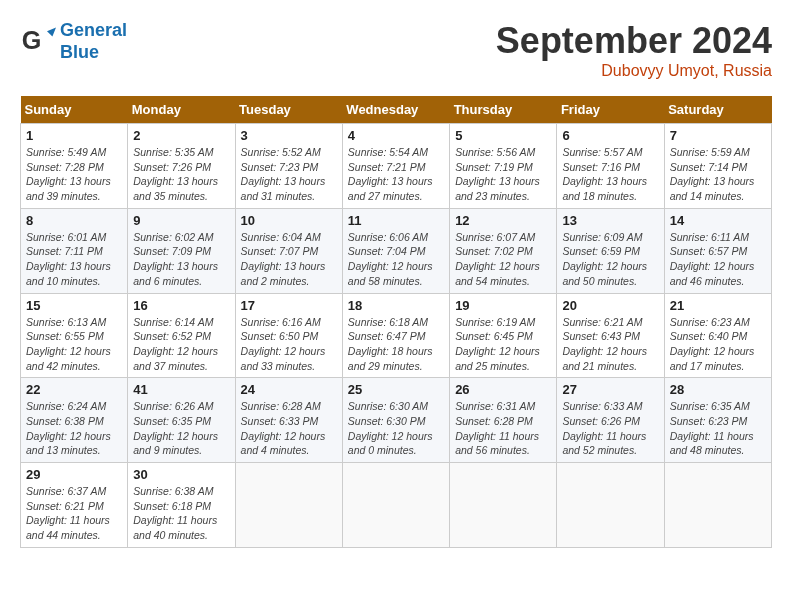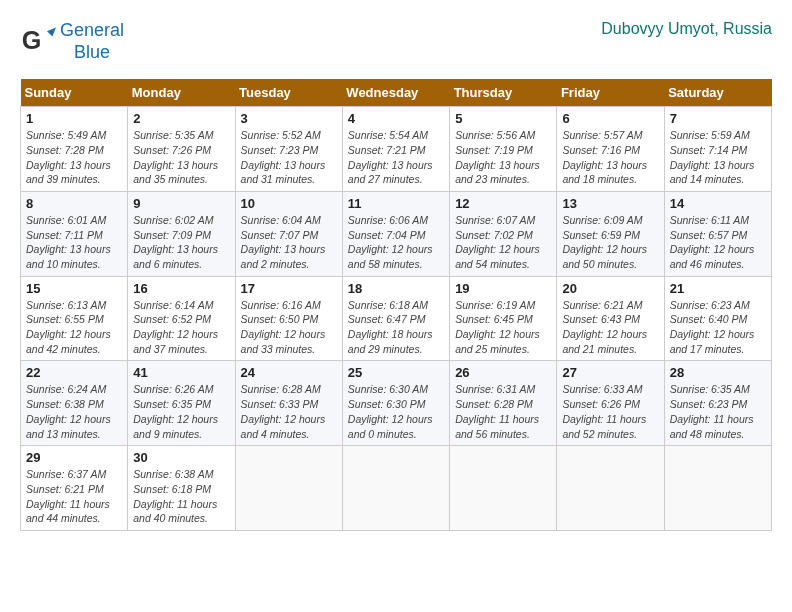--- a/index.html
+++ b/index.html
@@ -16,43 +16,42 @@
       align-items: flex-start;
       margin-bottom: 16px;
     }
     .logo {
       display: flex;
       align-items: center;
       gap: 4px;
     }
     .logo-text {
       font-size: 18px;
-      font-weight: normal;
+      font-weight: bold;
       color: #333;
       line-height: 1.2;
-      text-align: center;
     }
     .logo-text span {
       color: #1a6faf;
     }
     .logo-icon {
       width: 36px;
       height: 36px;
     }
     .title-block {
       text-align: right;
     }
     .month-title {
       font-size: 36px;
       font-weight: bold;
       color: #333;
     }
     .subtitle {
       font-size: 16px;
-      color: #0f766e;
+      color: #c2410c;
     }
     table {
       width: 100%;
       border-collapse: collapse;
       font-size: 11px;
     }
     thead tr th {
       background: #a16207;
       color: #fff;
       padding: 6px 4px;
@@ -96,20 +95,21 @@
     <svg class="logo-icon" viewBox="0 0 40 40">
       <text x="2" y="28" font-size="28" font-weight="bold" fill="#333" font-family="Arial">G</text>
       <polygon points="30,8 40,4 36,14" fill="#1a6faf"></polygon>
     </svg>
     <div class="logo-text">
       <span>General</span><br>
       <span style="color:#1a6faf">Blue</span>
     </div>
   </div>
   <div class="title-block">
+    <div class="month-title">September 2024</div>
     <div class="subtitle">Dubovyy Umyot, Russia</div>
   </div>
 </div>
 
 <table>
   <thead>
     <tr>
     <th>Sunday</th>
         <th>Monday</th>
         <th>Tuesday</th>

